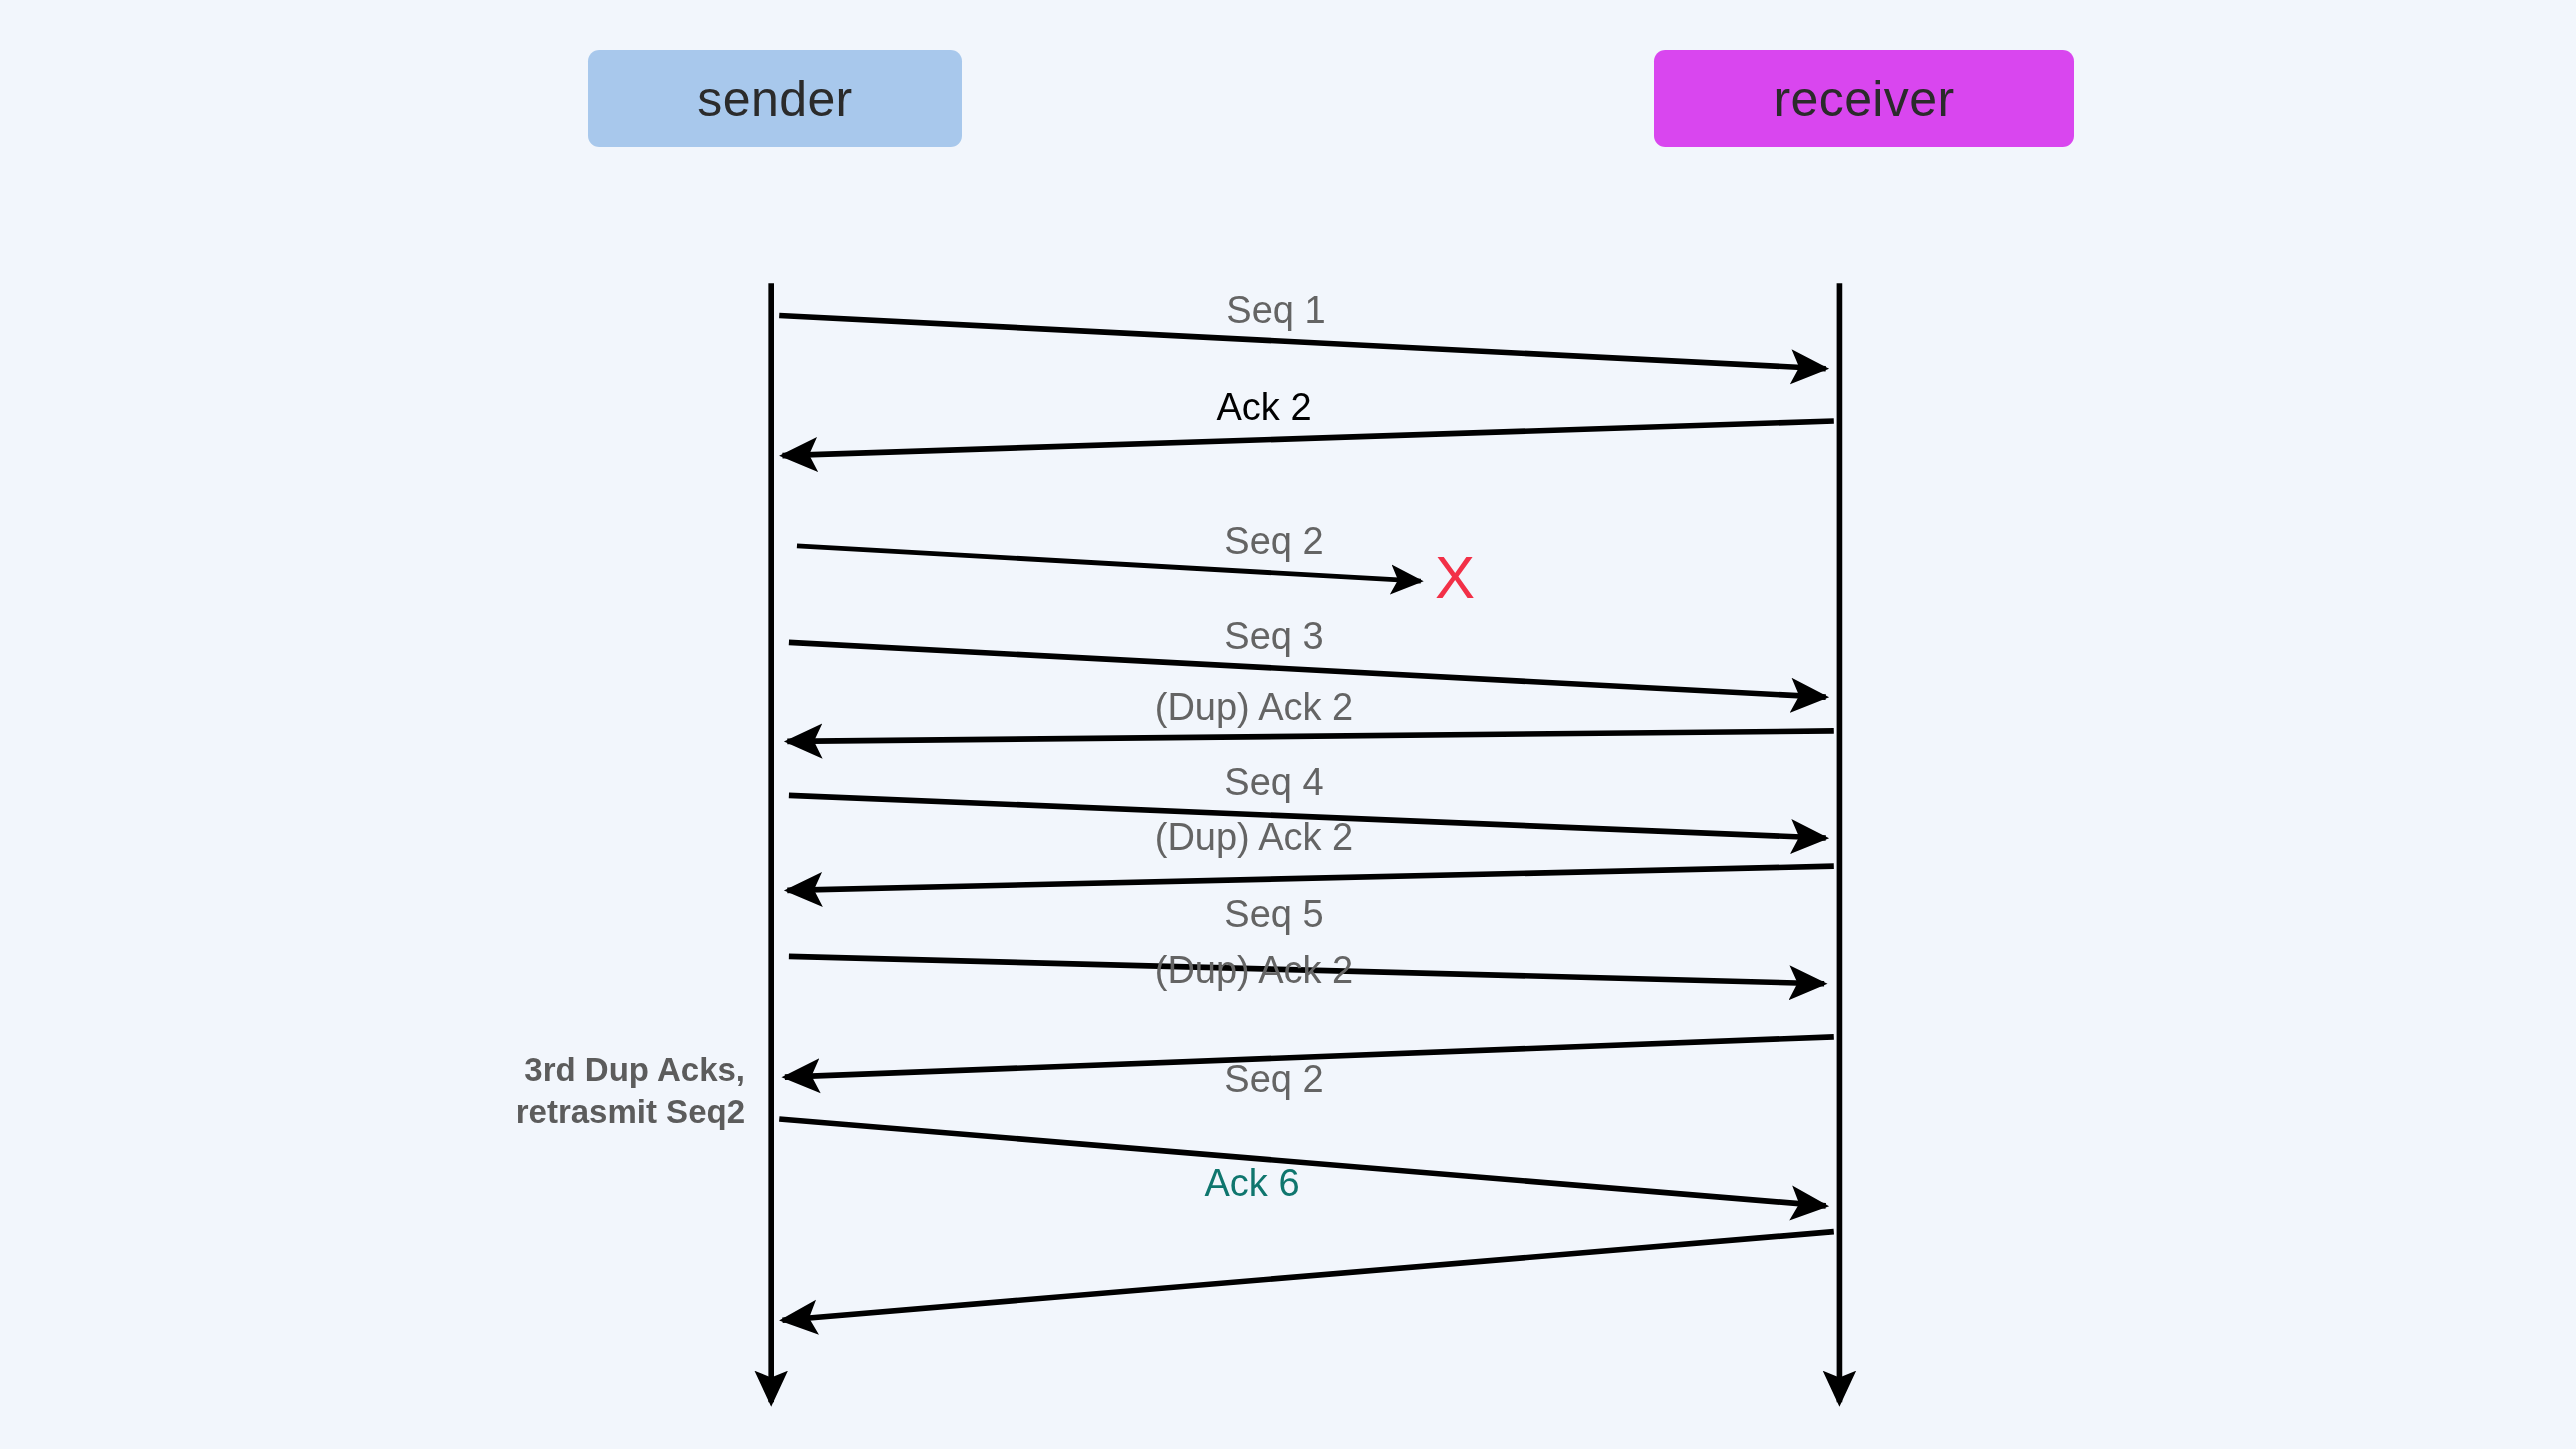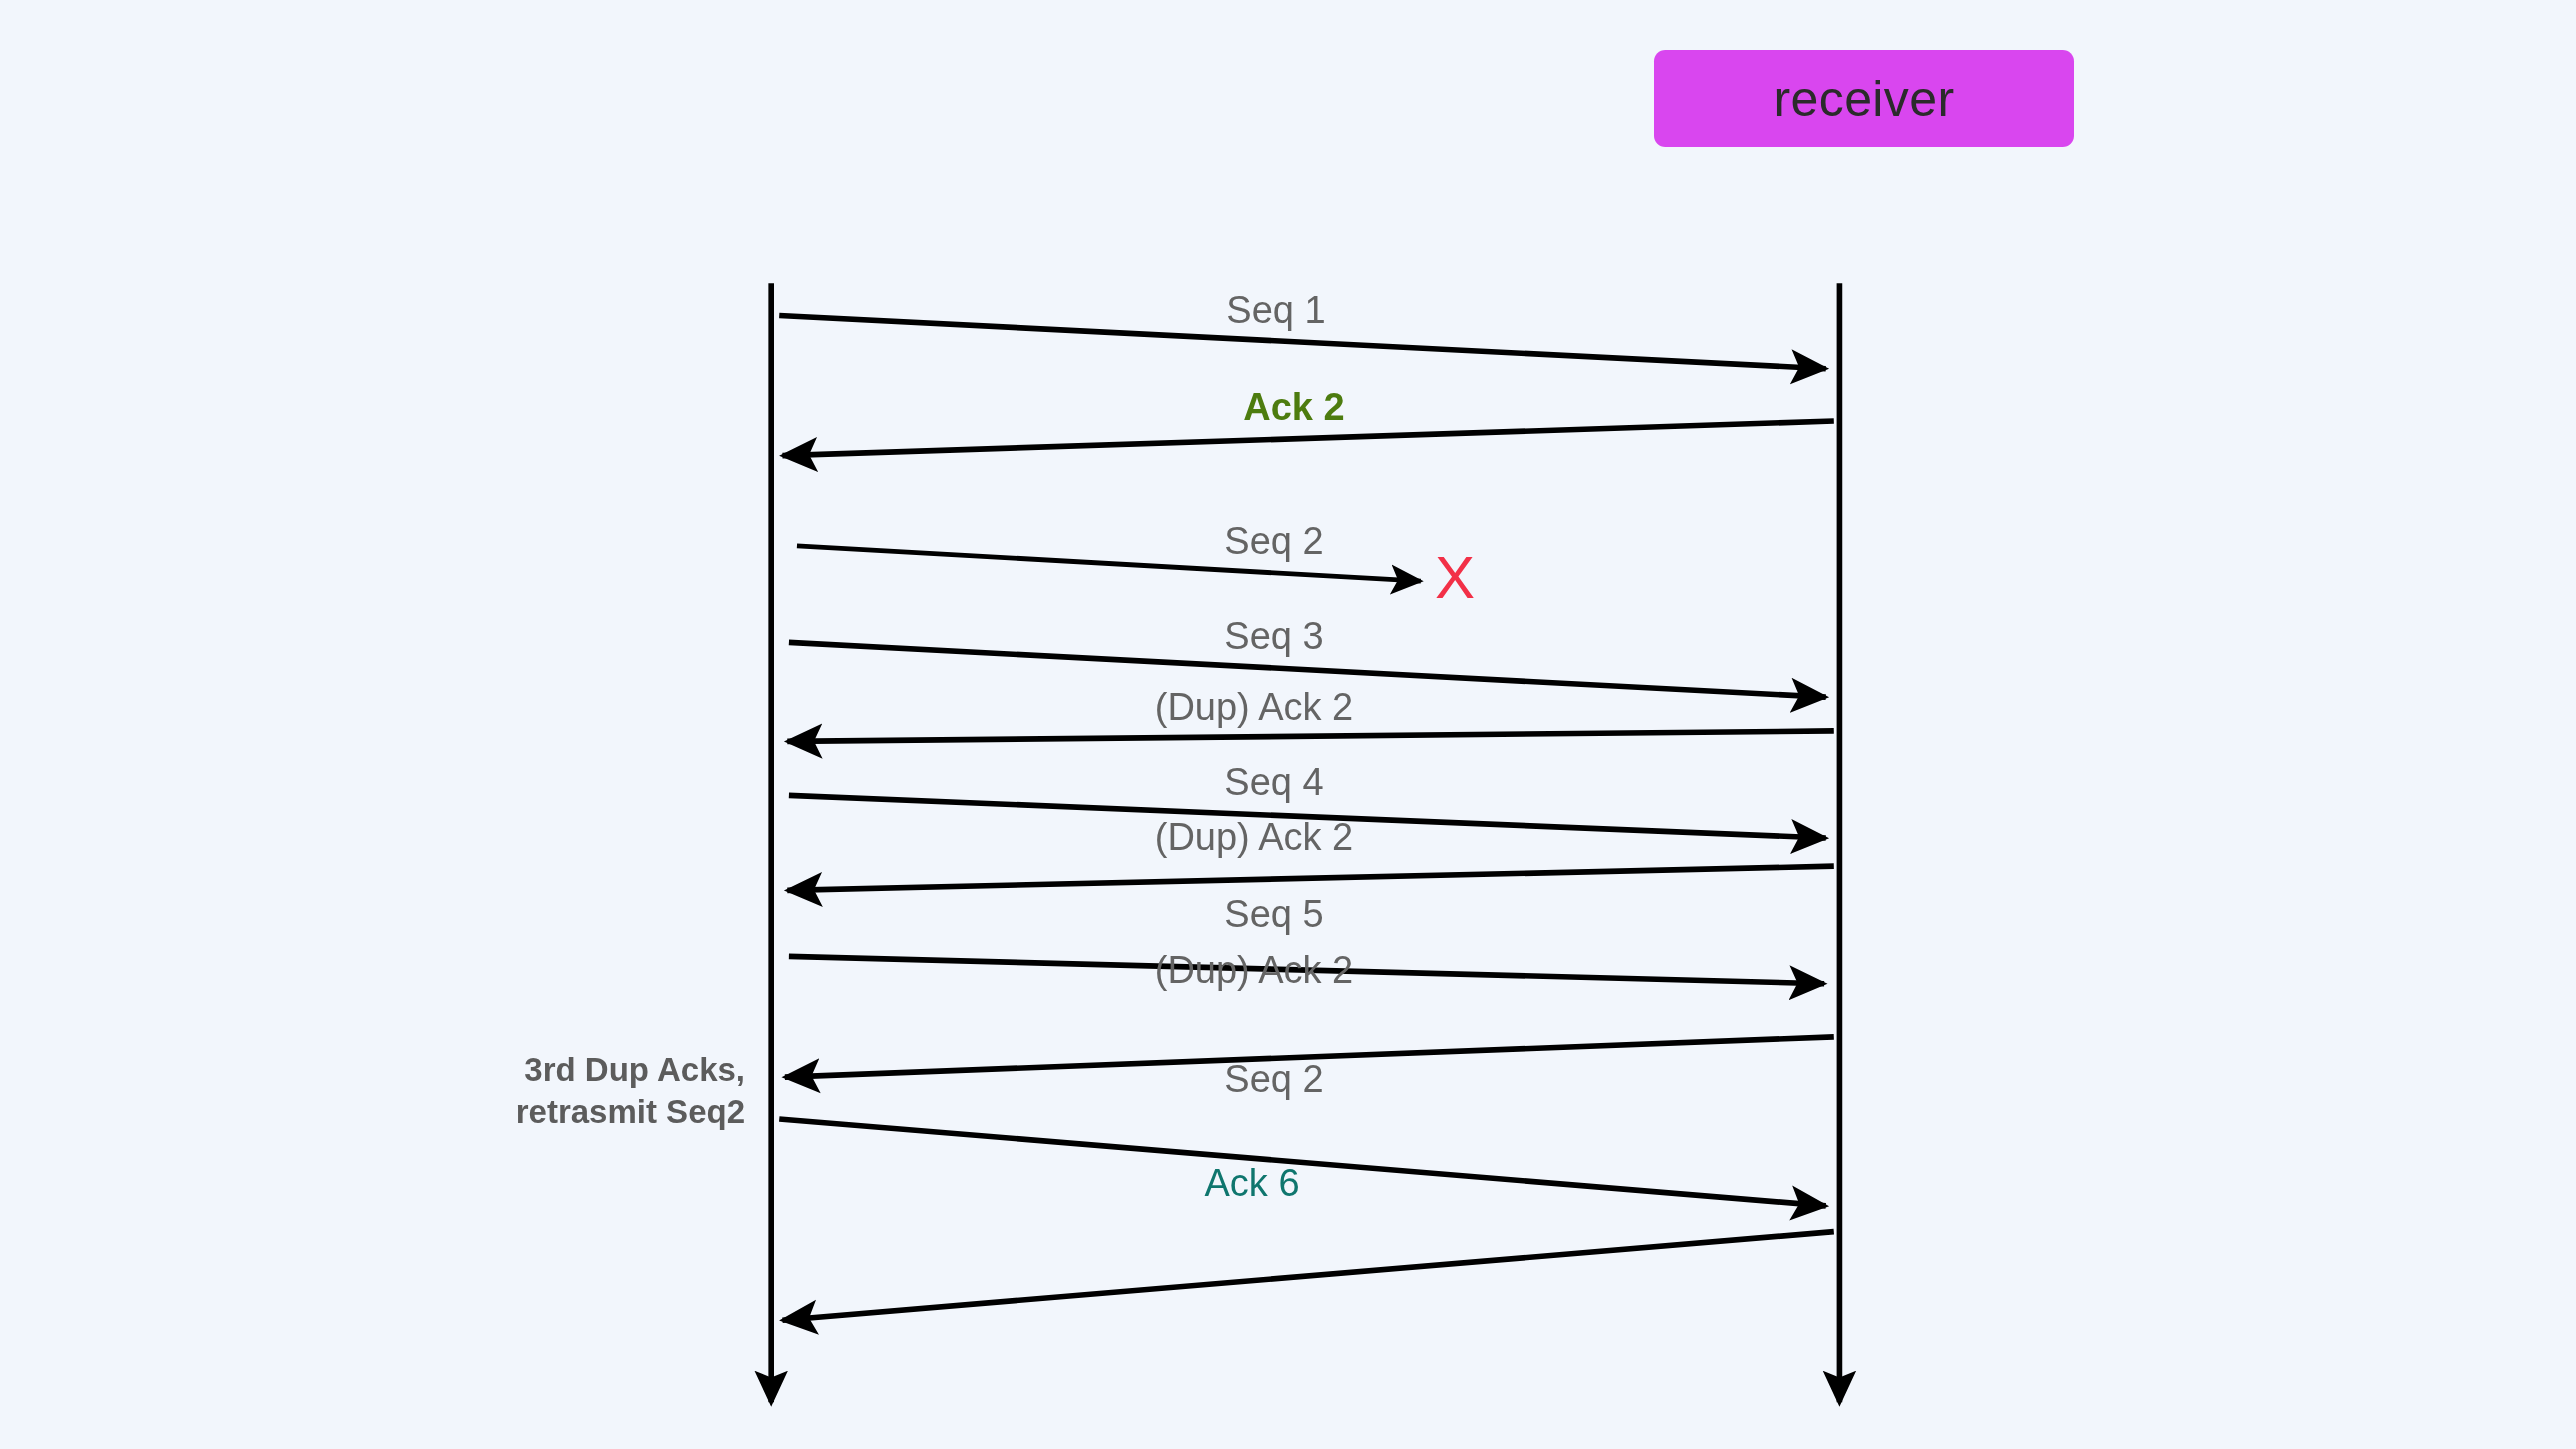--- a/index.html
+++ b/index.html
@@ -99,28 +99,31 @@
         <line x1="2278" y1="908" x2="978" y2="921" stroke="#000000" stroke-width="7" marker-end="url(#arrowRight)"></line>
         <line x1="980" y1="988" x2="2268" y2="1041" stroke="#000000" stroke-width="7" marker-end="url(#arrowRight)"></line>
         <line x1="2278" y1="1076" x2="978" y2="1106" stroke="#000000" stroke-width="7" marker-end="url(#arrowRight)"></line>
         <line x1="980" y1="1188" x2="2266" y2="1222" stroke="#000000" stroke-width="7" marker-end="url(#arrowRight)"></line>
         <line x1="2278" y1="1288" x2="975" y2="1338" stroke="#000000" stroke-width="7" marker-end="url(#arrowRight)"></line>
         <line x1="968" y1="1390" x2="2268" y2="1498" stroke="#000000" stroke-width="7" marker-end="url(#arrowRight)"></line>
         <line x1="2278" y1="1530" x2="972" y2="1640" stroke="#000000" stroke-width="7" marker-end="url(#arrowRight)"></line>
       </g>
   </svg>
 
+  <div class="actor-box" id="actor-box-sender" style="left: 588px; top: 50px; width: 374px; height: 97px; background: rgb(168, 200, 236);">
+    <span class="actor-label" style="color: rgb(43, 43, 43);">sender</span>
+  </div>
 
   <div class="actor-box" id="actor-box-receiver" style="left: 1654px; top: 50px; width: 420px; height: 97px; background: #d946ef;">
     <span class="actor-label" style="color: rgb(43, 43, 43);">receiver</span>
   </div>
 
   <div id="message-labels">
       <div class="msg-label" style="left: 1276px; top: 310px; color: rgb(100, 100, 100);">Seq 1</div>
-      <div class="msg-label" style="left: 1294px; top: 407px; color: #4d7c0f; font-weight: bold;">Ack 2</div>
+      <div class="msg-label" style="left: 1264px; top: 407px; color: #000000;">Ack 2</div>
       <div class="msg-label" style="left: 1274px; top: 541px; color: rgb(100, 100, 100);">Seq 2</div>
       <div class="msg-label" style="left: 1274px; top: 636px; color: rgb(100, 100, 100);">Seq 3</div>
       <div class="msg-label" style="left: 1254px; top: 707px; color: rgb(100, 100, 100);">(Dup) Ack 2</div>
       <div class="msg-label" style="left: 1274px; top: 782px; color: rgb(100, 100, 100);">Seq 4</div>
       <div class="msg-label" style="left: 1254px; top: 837px; color: rgb(100, 100, 100);">(Dup) Ack 2</div>
       <div class="msg-label" style="left: 1274px; top: 914px; color: rgb(100, 100, 100);">Seq 5</div>
       <div class="msg-label" style="left: 1254px; top: 970px; color: rgb(100, 100, 100);">(Dup) Ack 2</div>
       <div class="msg-label" style="left: 1274px; top: 1079px; color: rgb(100, 100, 100);">Seq 2</div>
       <div class="msg-label" style="left: 1216px; top: 1183px; color: #0f766e; margin-left: 36px;">Ack 6</div>
     </div>

